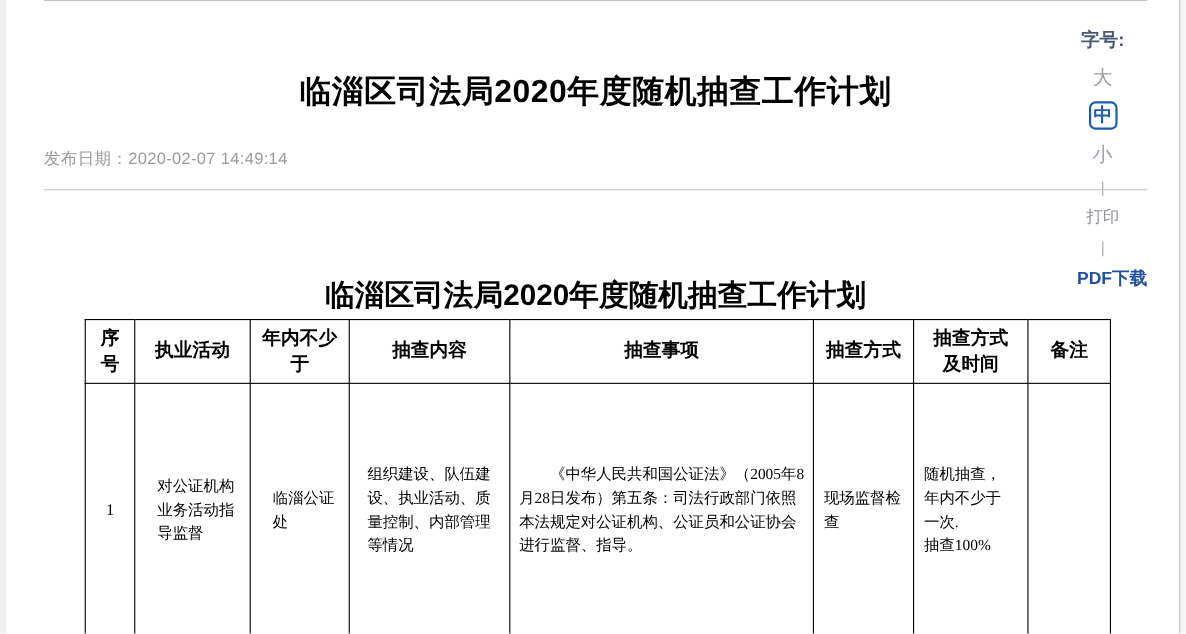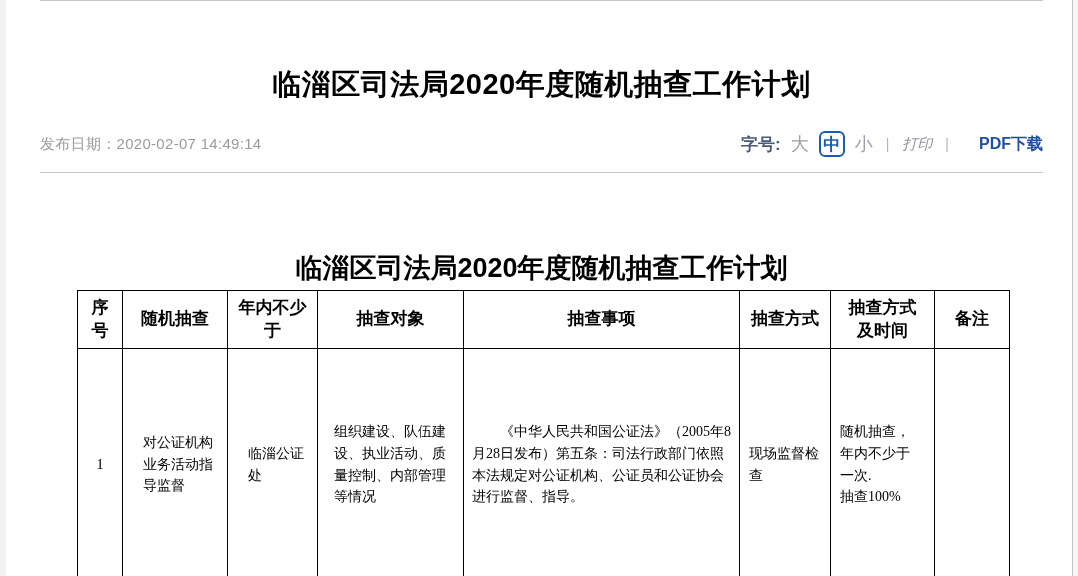--- a/index.html
+++ b/index.html
@@ -35,31 +35,32 @@
   .meta-row {
     position:absolute; left:40px; top:129px; width:1003px; height:30px;
     display:flex; justify-content:space-between; align-items:center;gap:48px;
   }
   .publish-date {
     font-size:15px; color:#9b9b9b; letter-spacing:0.3px;
   }
   .toolbar {
     display:flex; align-items:center; gap:10px;
     font-size:16px;
+    flex-direction:column;
   }
   .toolbar .fs-label { color:#4a5a74; font-weight:bold; font-size:17px; }
   .toolbar .fs-opt   { color:#9aa0a8; font-size:18px; cursor:pointer; }
   .toolbar .fs-active {
     color:#1a5cad; font-weight:bold; font-size:17px;
     border:2px solid #1a5cad; border-radius:6px;
     width:26px; height:26px;
     display:inline-flex; align-items:center; justify-content:center;
   }
   .toolbar .sep { color:#b0b4bc; font-size:14px; padding:0 3px; }
-  .toolbar .print-btn { color:#8f929e; font-size:15px; cursor:pointer;font-style:italic; }
+  .toolbar .print-btn { color:#8f929e; font-size:15px; cursor:pointer; }
   .toolbar .pdf-link  { color:#2150a0; font-size:16px; font-weight:bold; cursor:pointer;margin-left:17px; }
   .table-title {
     position:absolute; left:40px; top:248px; width:1003px;
     text-align:center;
     font-size:27px; font-weight:bold; line-height:40px;
     color:#000;
   }
   .table-wrap { position:absolute; left:77px; top:290px; width:932px; }
   table {
     width:100%; border-collapse:collapse; table-layout:fixed;
@@ -122,23 +123,23 @@
         <col style="width:90px">
         <col style="width:146px">
       <col style="width:276px">
         <col style="width:91px">
         <col style="width:104px">
         <col style="width:75px">
     </colgroup>
     <thead>
       <tr>
         <th>序号</th>
-        <th>随机抽查</th>
+        <th>执业活动</th>
         <th>年内不少于</th>
-        <th>抽查对象</th>
+        <th>抽查内容</th>
         <th>抽查事项</th>
         <th>抽查方式</th>
         <th>抽查方式
 及时间</th>
         <th>备注</th>
       </tr>
     </thead>
     <tbody>
       <tr>
         <td class="c-no">1</td>

